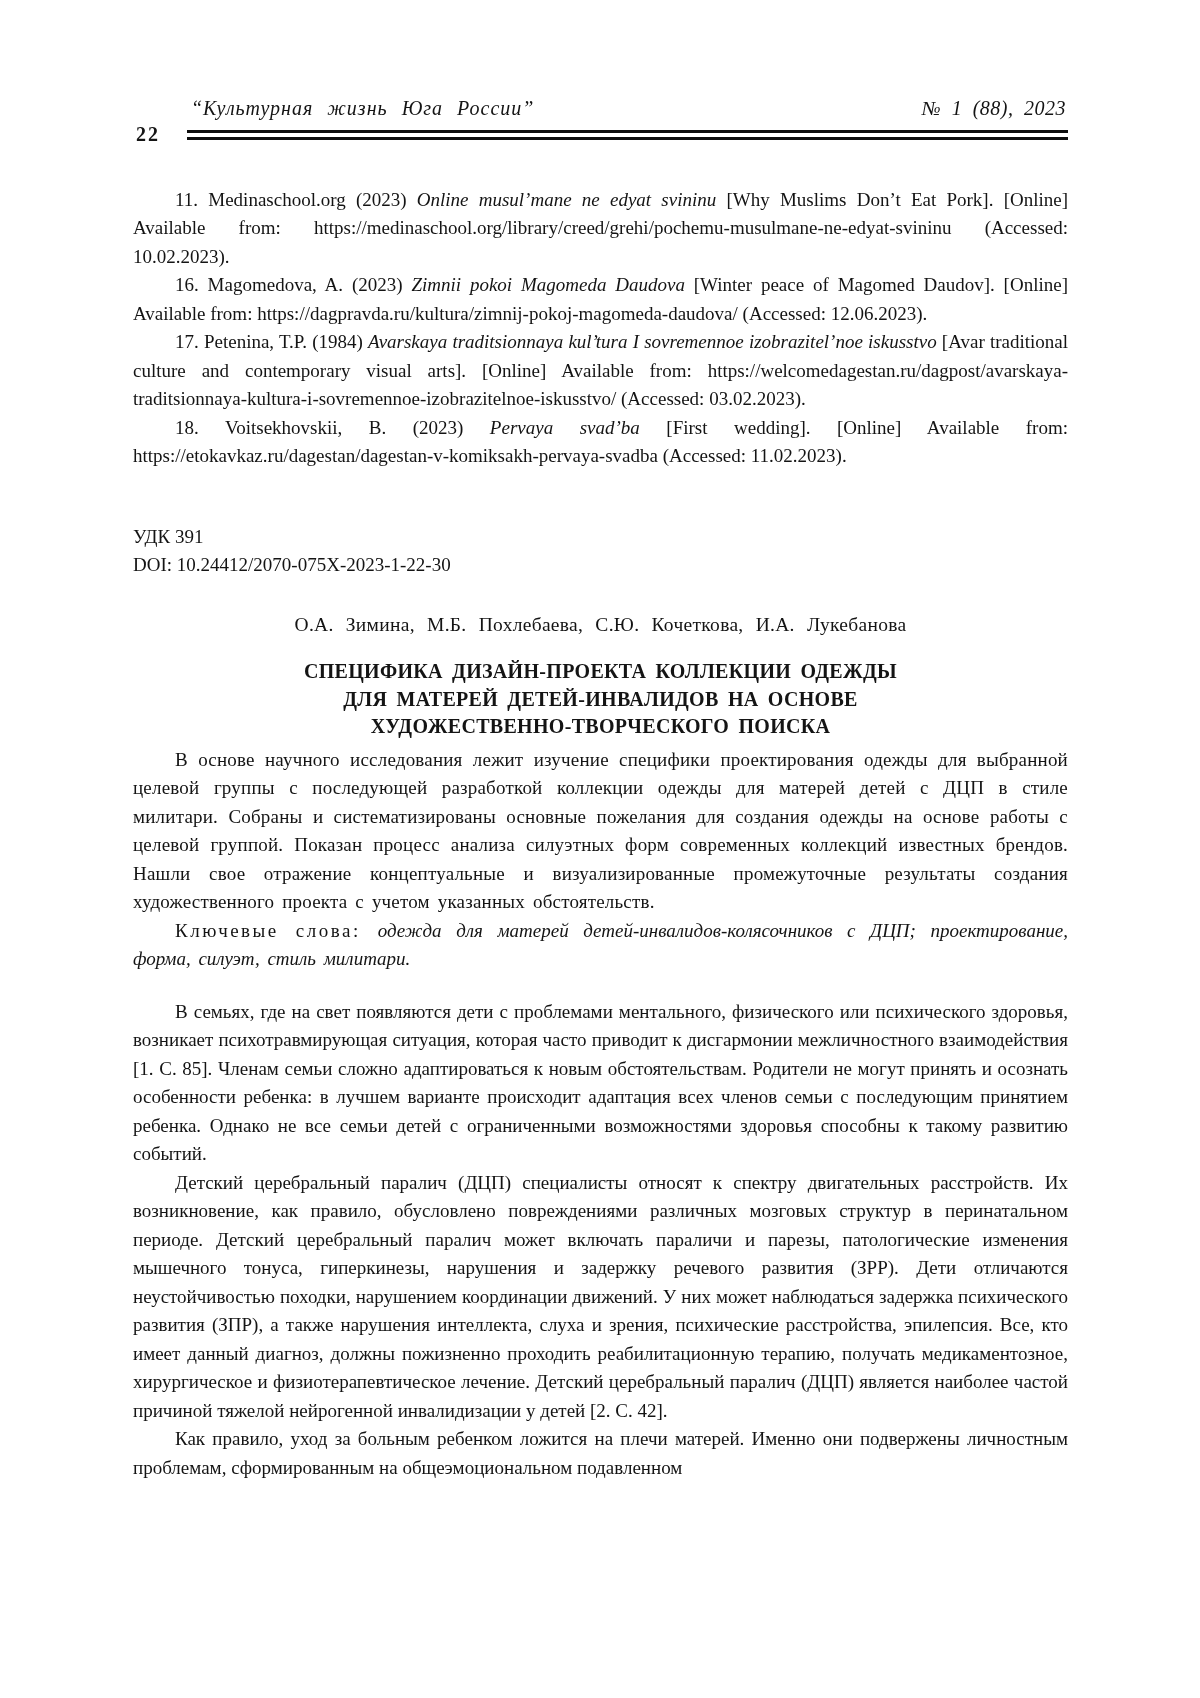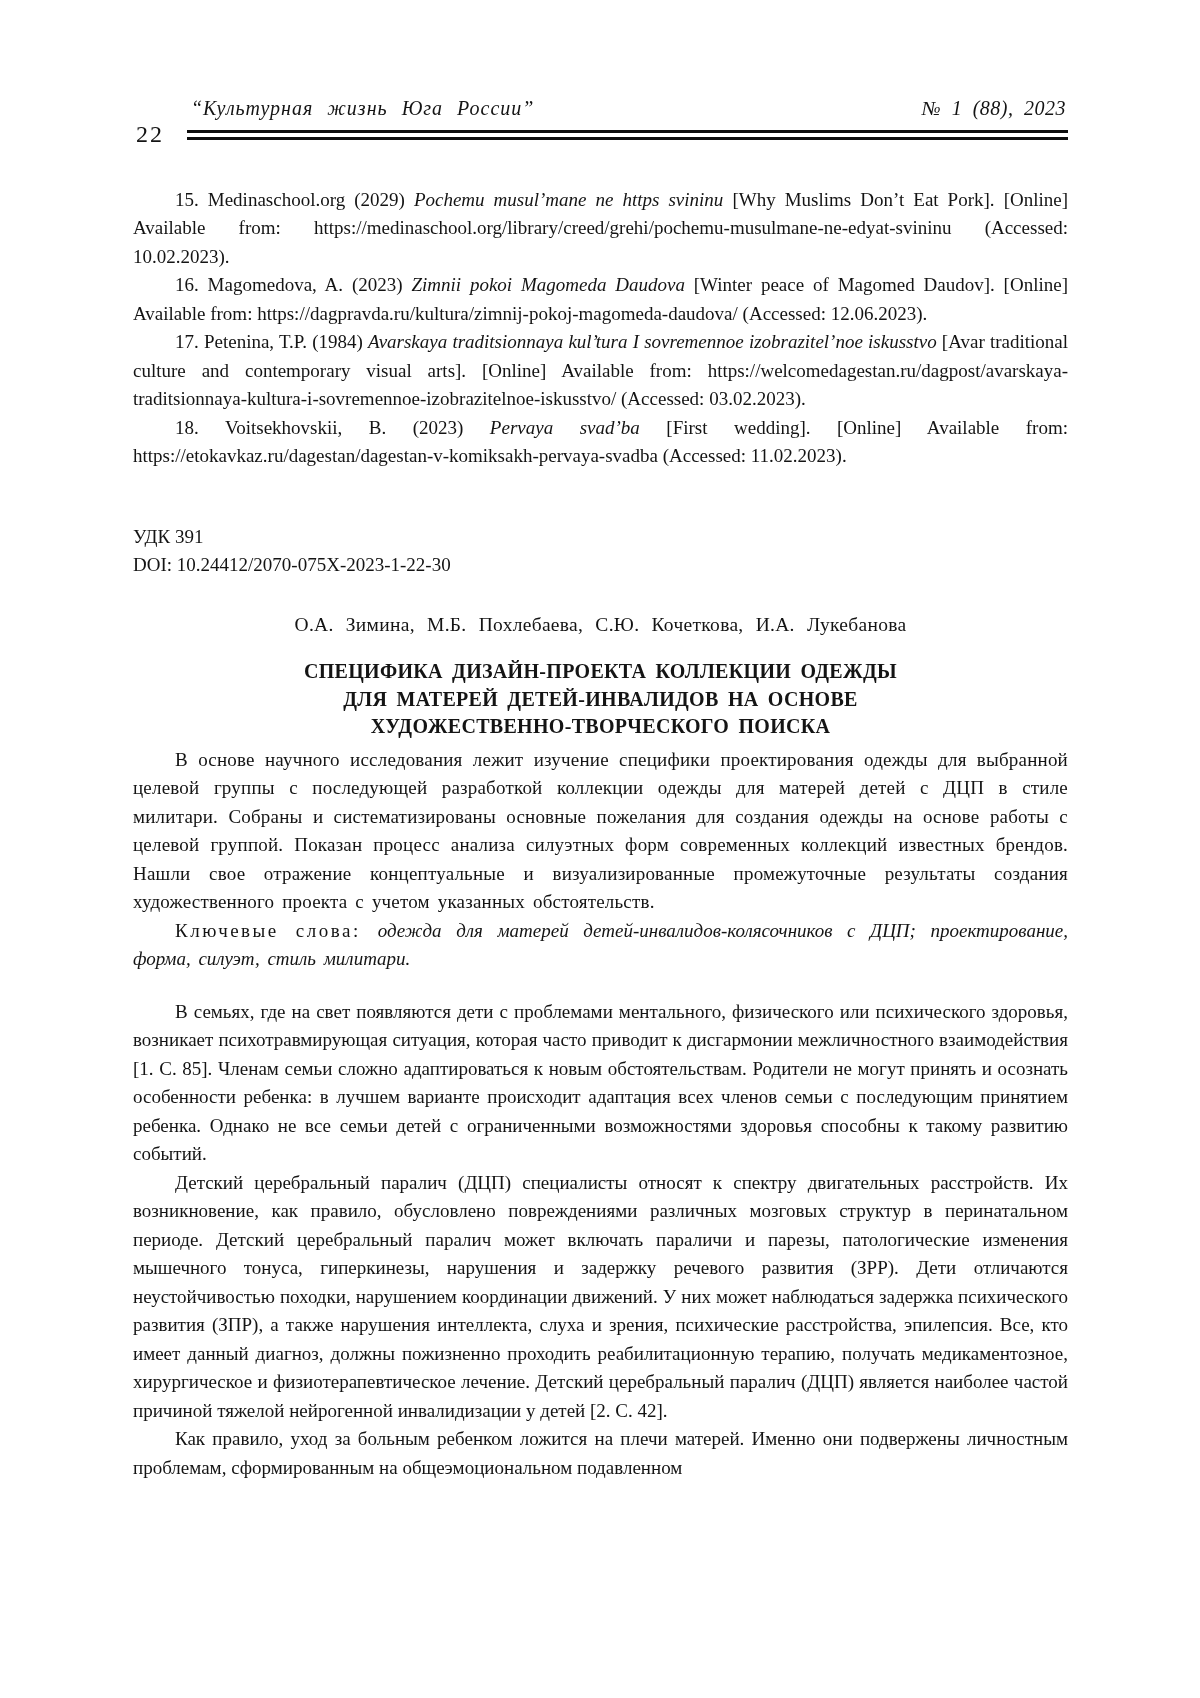--- a/index.html
+++ b/index.html
@@ -17,22 +17,22 @@
     overflow: hidden;
   }
   p { margin: 0; }
 
   
   .page-header { position: relative; margin-bottom: 46px; }
   .page-number {
     position: absolute;
     left: 3px;
     bottom: -9px;
-    font-size: 24px;
-    font-weight: normal;
+    font-size: 20px;
+    font-weight: bold;
     letter-spacing: 2px;
   }
   .header-inner { margin-left: 54px; }
   .header-row {
     display: flex;
     justify-content: space-between;
     align-items: baseline;
     font-style: italic;
     font-size: 20px;
     padding: 0 2px 7px 4px;
@@ -97,21 +97,21 @@
     <div class="header-inner">
       <div class="header-row">
         <span class="journal-title">“Культурная жизнь Юга России”</span>
         <span class="issue-info">№ 1 (88), 2023</span>
       </div>
       <div class="double-rule"></div>
     </div>
   </header>
 
   <section class="references">
-    <p class="just"><span>15. Medinaschool.org (2029) </span><span class="it">Pochemu musul’mane ne https svininu</span><span> [Why Muslims Don’t Eat Pork]. [Online] Available from: https://medinaschool.org/library/creed/grehi/pochemu-musulmane-ne-edyat-svininu (Accessed: 10.02.2023).</span></p>
+    <p class="just"><span>11. Medinaschool.org (2023) </span><span class="it">Online musul’mane ne edyat svininu</span><span> [Why Muslims Don’t Eat Pork]. [Online] Available from: https://medinaschool.org/library/creed/grehi/pochemu-musulmane-ne-edyat-svininu (Accessed: 10.02.2023).</span></p>
     <p class="just"><span>16. Magomedova, A. (2023) </span><span class="it">Zimnii pokoi Magomeda Daudova</span><span> [Winter peace of Magomed Daudov]. [Online] Available from: https://dagpravda.ru/kultura/zimnij-pokoj-magomeda-daudova/ (Accessed: 12.06.2023).</span></p>
     <p class="just"><span>17. Petenina, T.P. (1984) </span><span class="it">Avarskaya traditsionnaya kul’tura I sovremennoe izobrazitel’noe iskusstvo</span><span> [Avar traditional culture and contemporary visual arts]. [Online] Available from: https://welcomedagestan.ru/dagpost/avarskaya-traditsionnaya-kultura-i-sovremennoe-izobrazitelnoe-iskusstvo/ (Accessed: 03.02.2023).</span></p>
     <p class="just"><span>18. Voitsekhovskii, B. (2023) </span><span class="it">Pervaya svad’ba</span><span> [First wedding]. [Online] Available from: https://etokavkaz.ru/dagestan/dagestan-v-komiksakh-pervaya-svadba (Accessed: 11.02.2023).</span></p>
   </section>
 
   <section class="meta-block">
     <p>УДК 391</p>
     <p>DOI: 10.24412/2070-075X-2023-1-22-30</p>
   </section>
 

